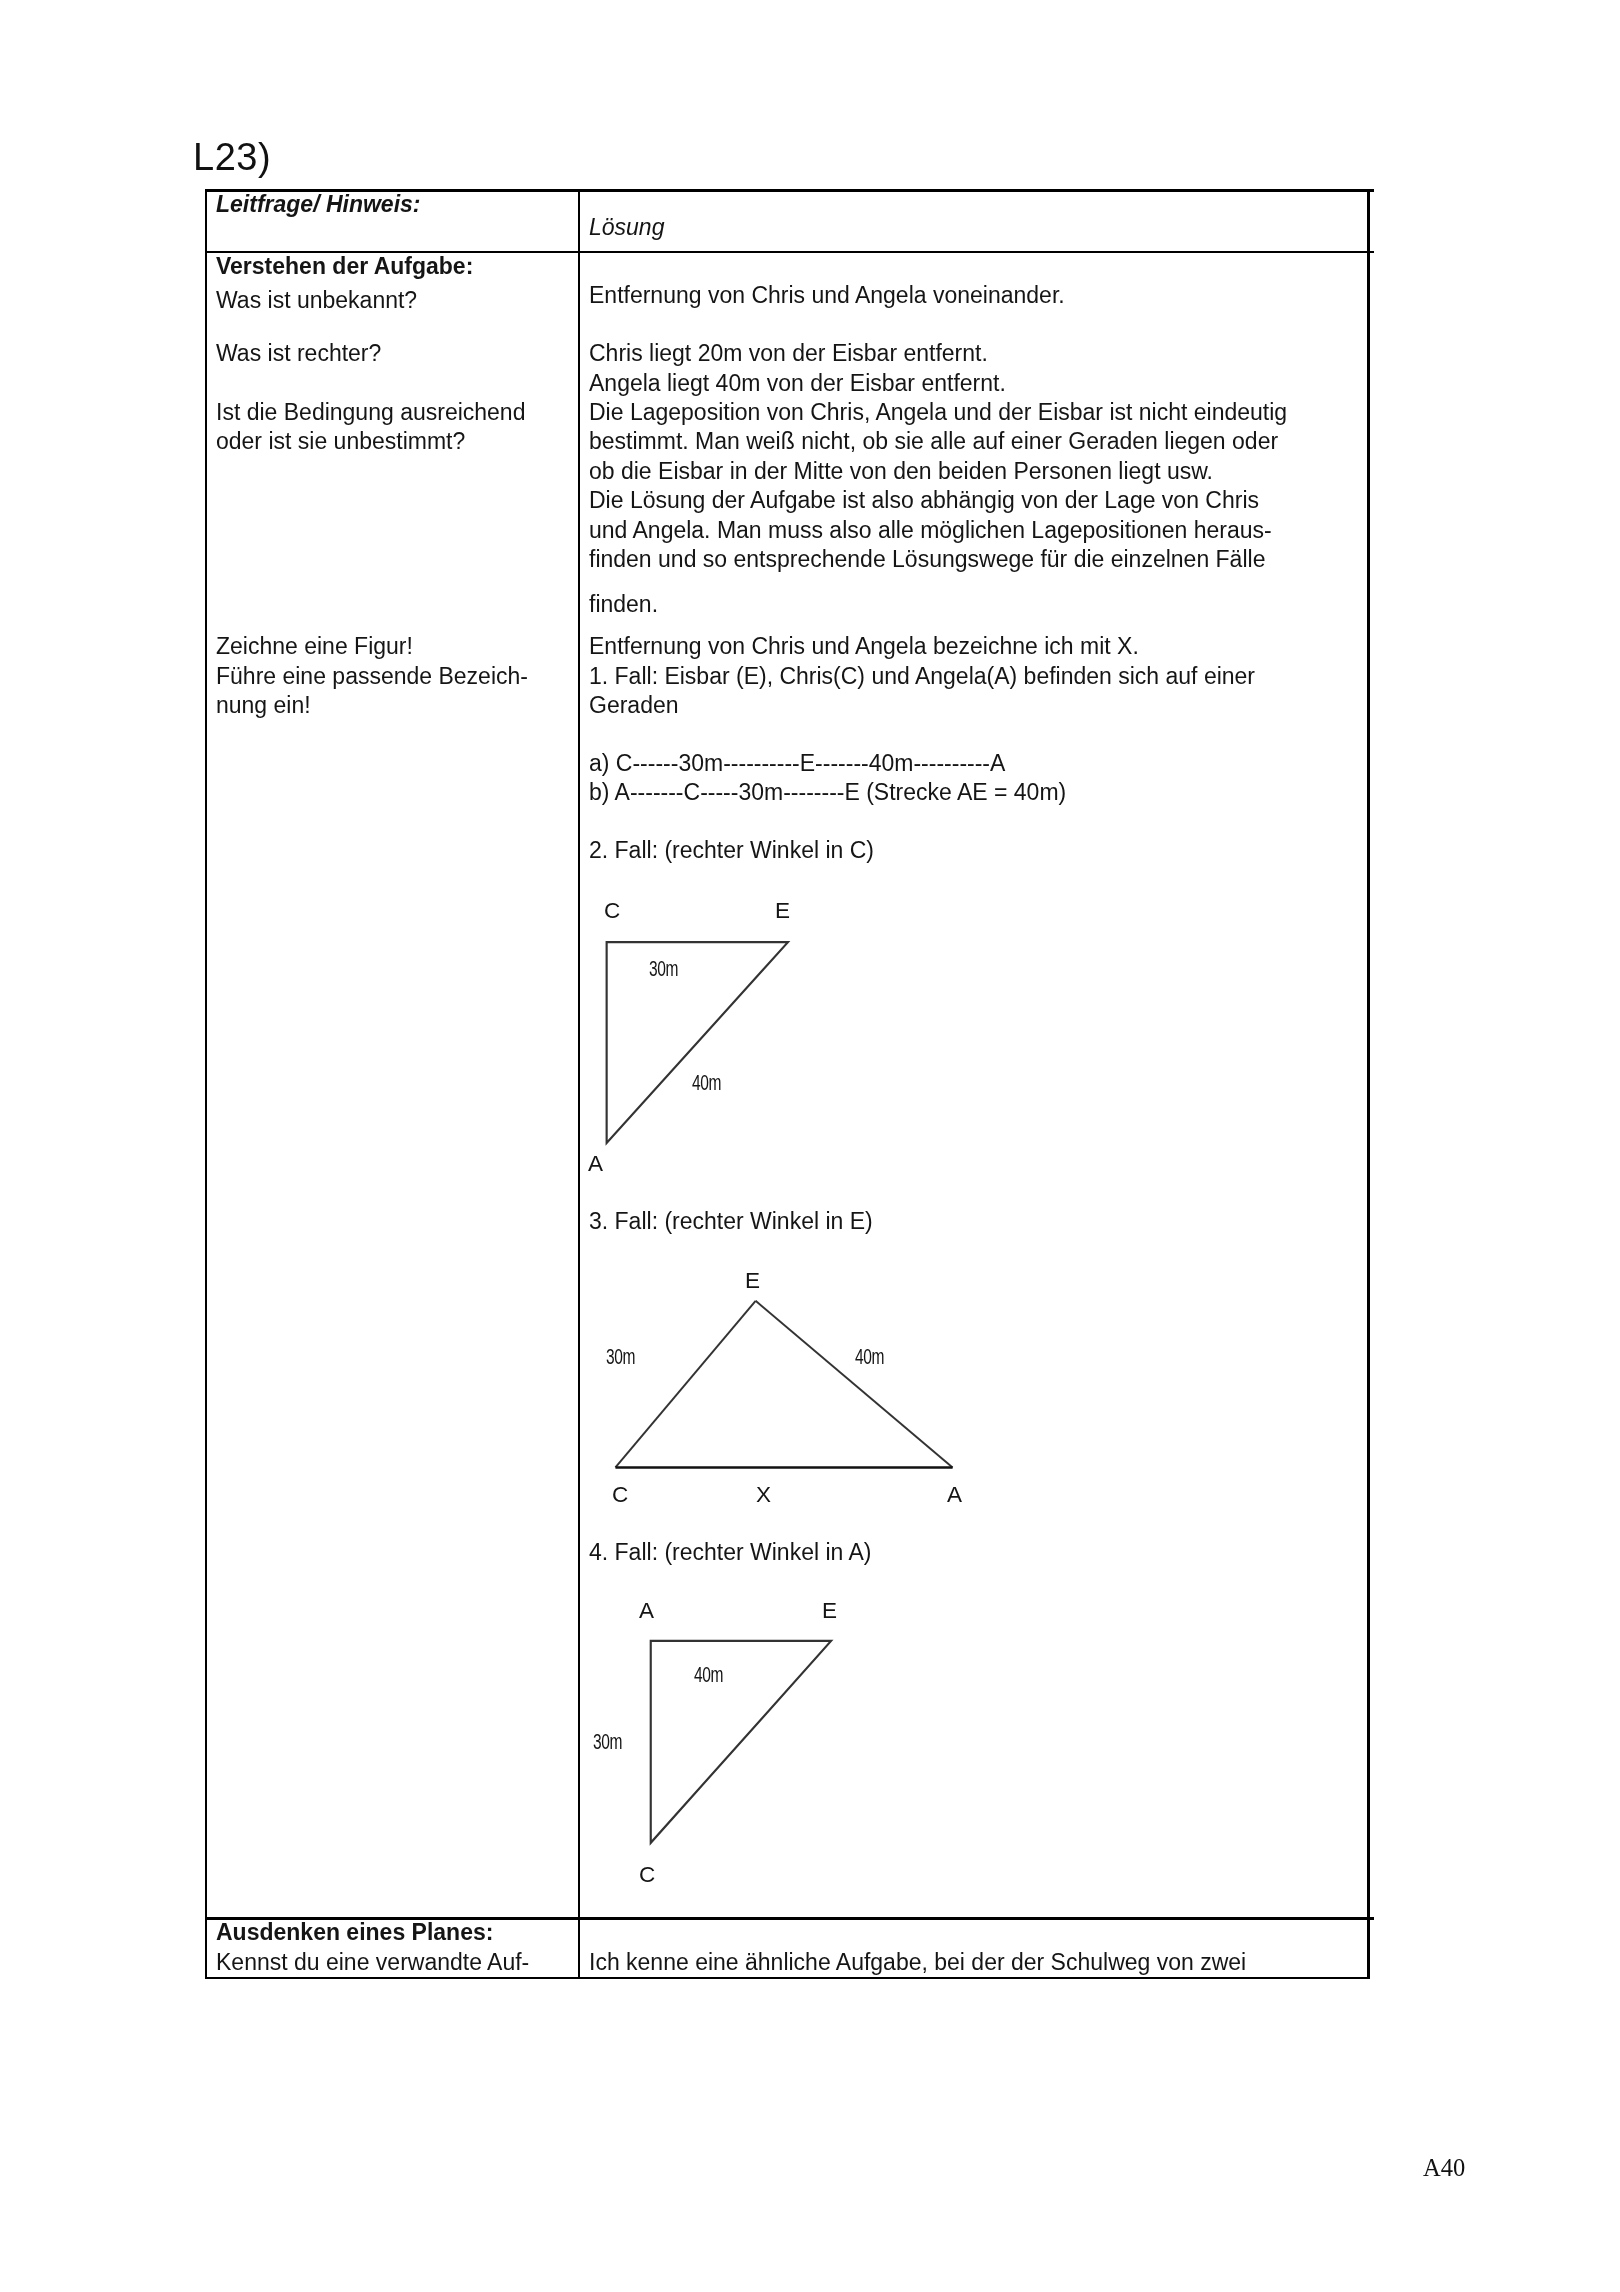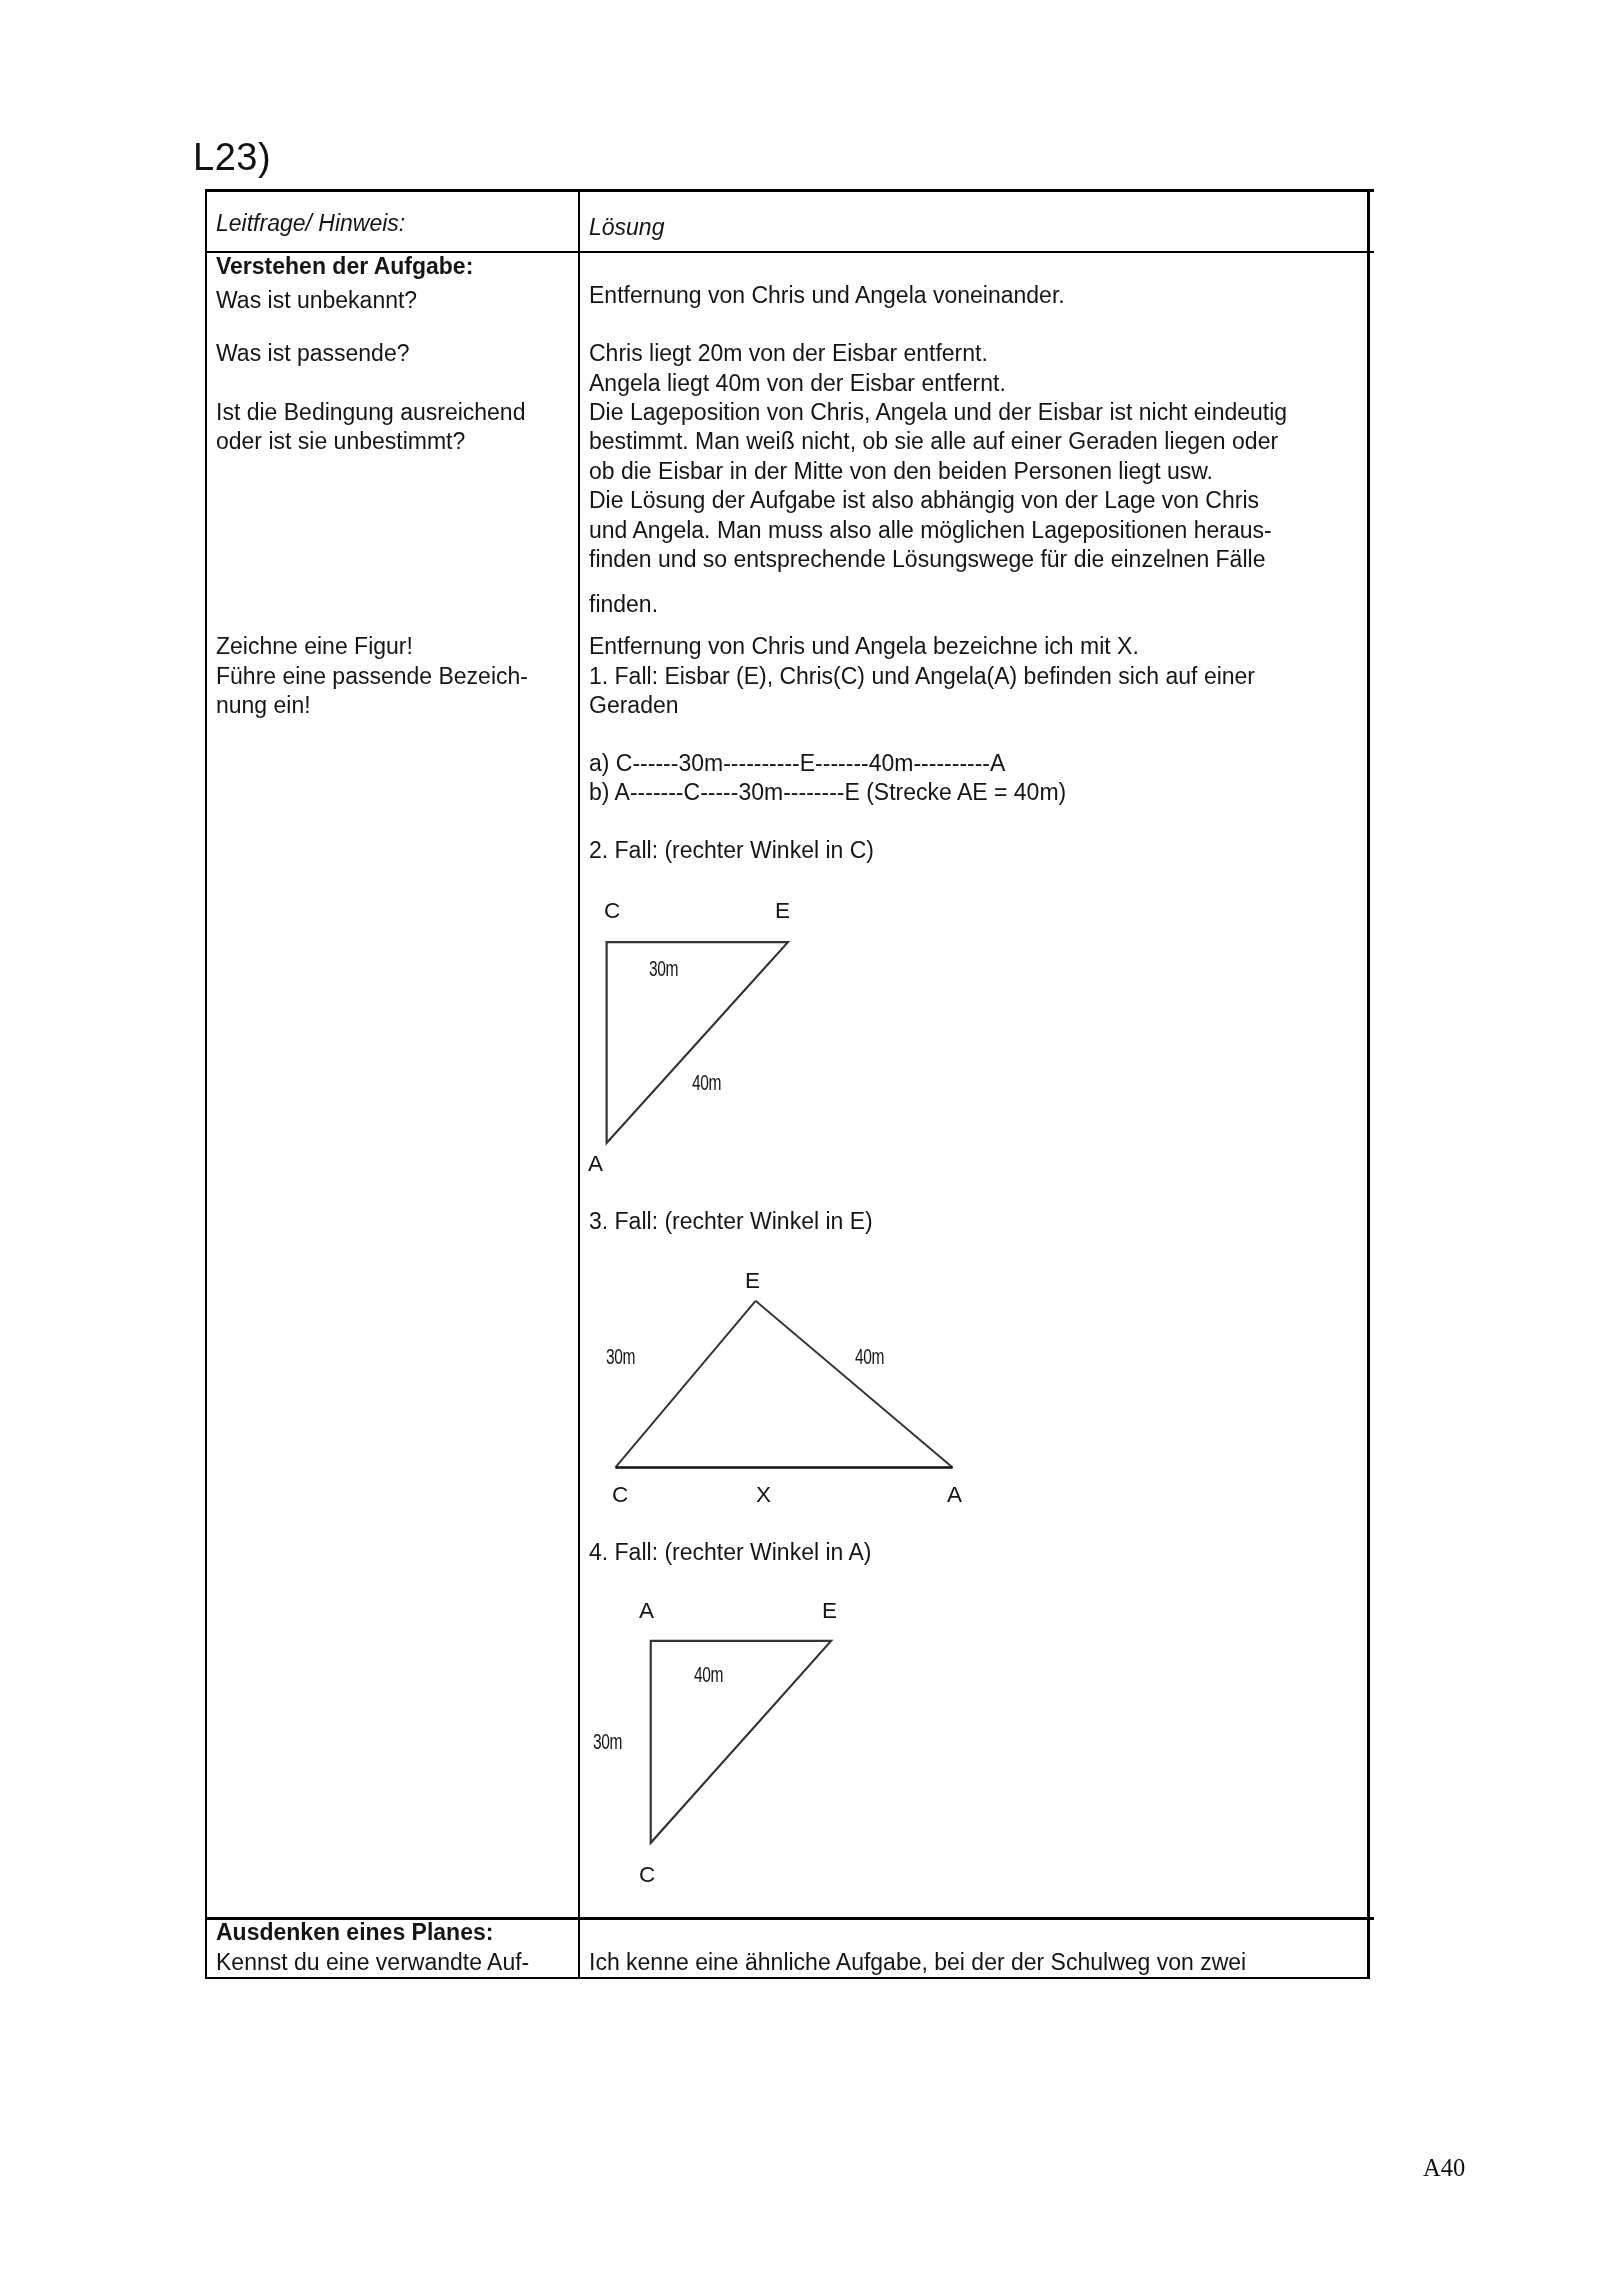--- a/index.html
+++ b/index.html
@@ -31,29 +31,29 @@
 
 <div>
   <div class="border-top"></div>
   <div class="border-left"></div>
   <div class="border-right"></div>
   <div class="border-bottom"></div>
   <div class="col-split"></div>
   <div class="hline-header"></div>
   <div class="hline-row2"></div>
 
-  <div class="cell-text left-col italic" style="top:209px;">Leitfrage/ Hinweis:</div>
+  <div class="cell-text left-col italic" style="top:190px;font-weight:bold;">Leitfrage/ Hinweis:</div>
   <div class="cell-text right-col italic" style="top:207px;margin-top:6px;">Lösung</div>
 
   <div class="cell-text left-col bold" style="top:252px;">Verstehen der Aufgabe:</div>
 
   <div class="cell-text left-col" style="top:286px;">Was ist unbekannt?</div>
   <div class="cell-text right-col" style="top:281px;">Entfernung von Chris und Angela voneinander.</div>
 
-  <div class="cell-text left-col" style="top:339px;">Was ist passende?</div>
+  <div class="cell-text left-col" style="top:339px;">Was ist rechter?</div>
   <div class="cell-text right-col" style="top:339px;">Chris liegt 20m von der Eisbar entfernt.</div>
   <div class="cell-text right-col" style="top:369px;">Angela liegt 40m von der Eisbar entfernt.</div>
 
   <div class="cell-text left-col" style="top:398px;">Ist die Bedingung ausreichend</div>
   <div class="cell-text left-col" style="top:427px;">oder ist sie unbestimmt?</div>
   <div class="cell-text right-col" style="top:398px;">Die Lageposition von Chris, Angela und der Eisbar ist nicht eindeutig</div>
   <div class="cell-text right-col" style="top:427px;">bestimmt. Man weiß nicht, ob sie alle auf einer Geraden liegen oder</div>
   <div class="cell-text right-col" style="top:457px;">ob die Eisbar in der Mitte von den beiden Personen liegt usw.</div>
   <div class="cell-text right-col" style="top:486px;">Die Lösung der Aufgabe ist also abhängig von der Lage von Chris</div>
   <div class="cell-text right-col" style="top:516px;">und Angela. Man muss also alle möglichen Lagepositionen heraus-</div>

